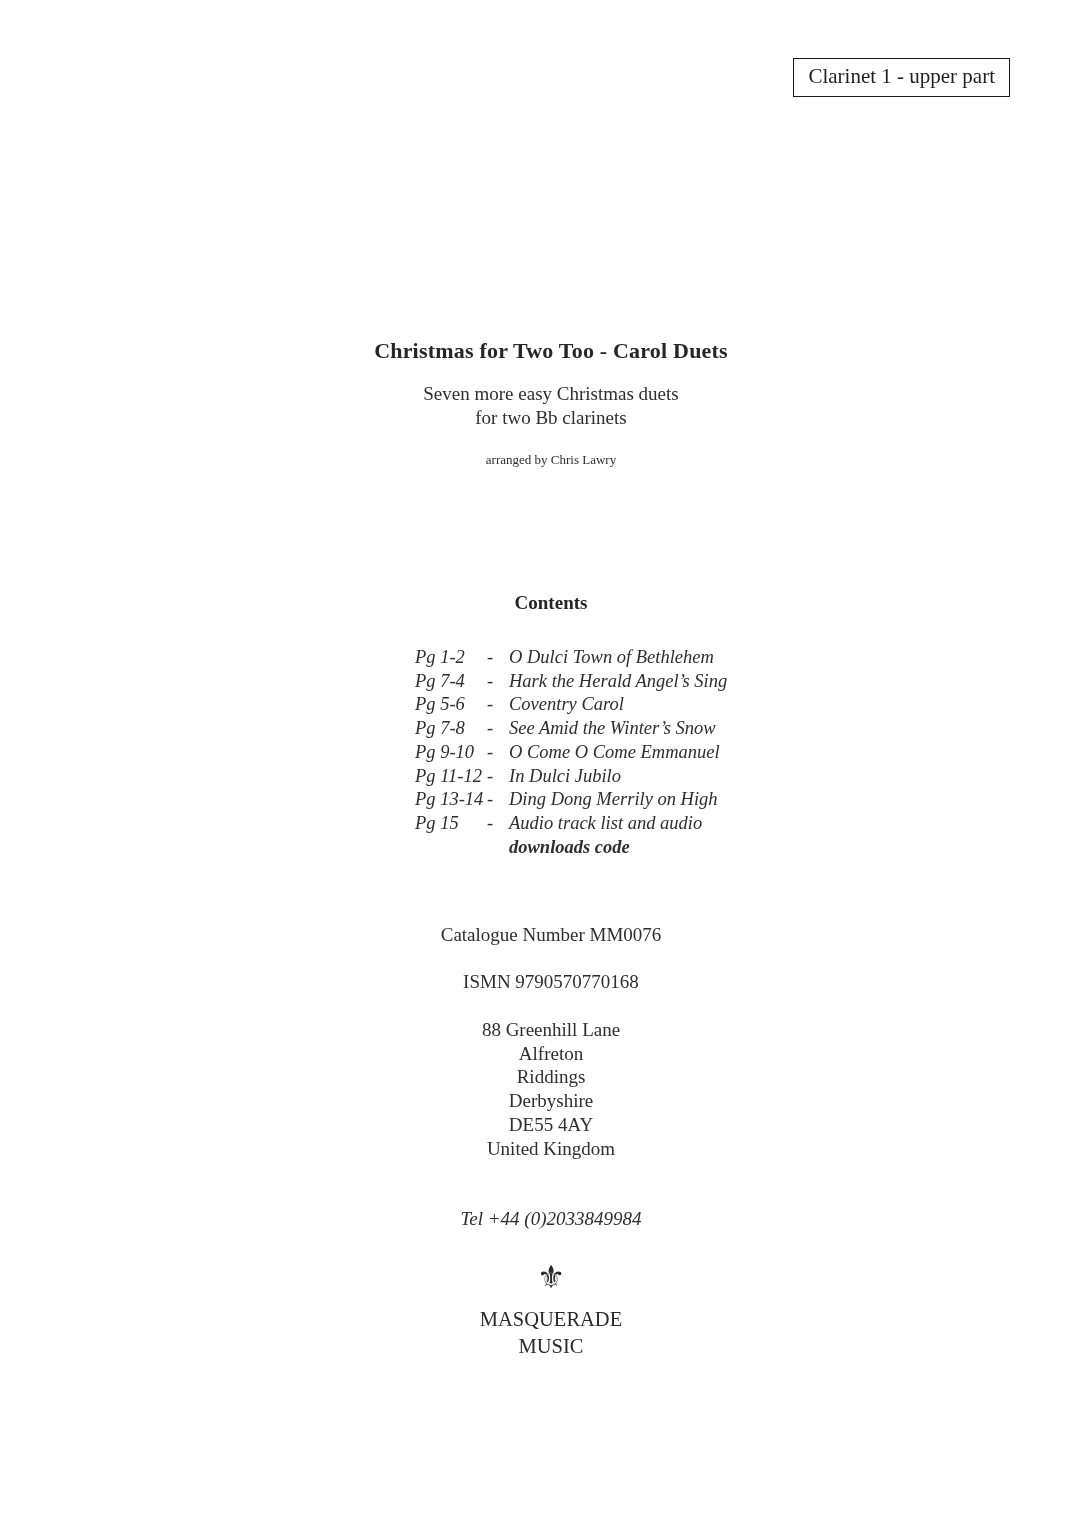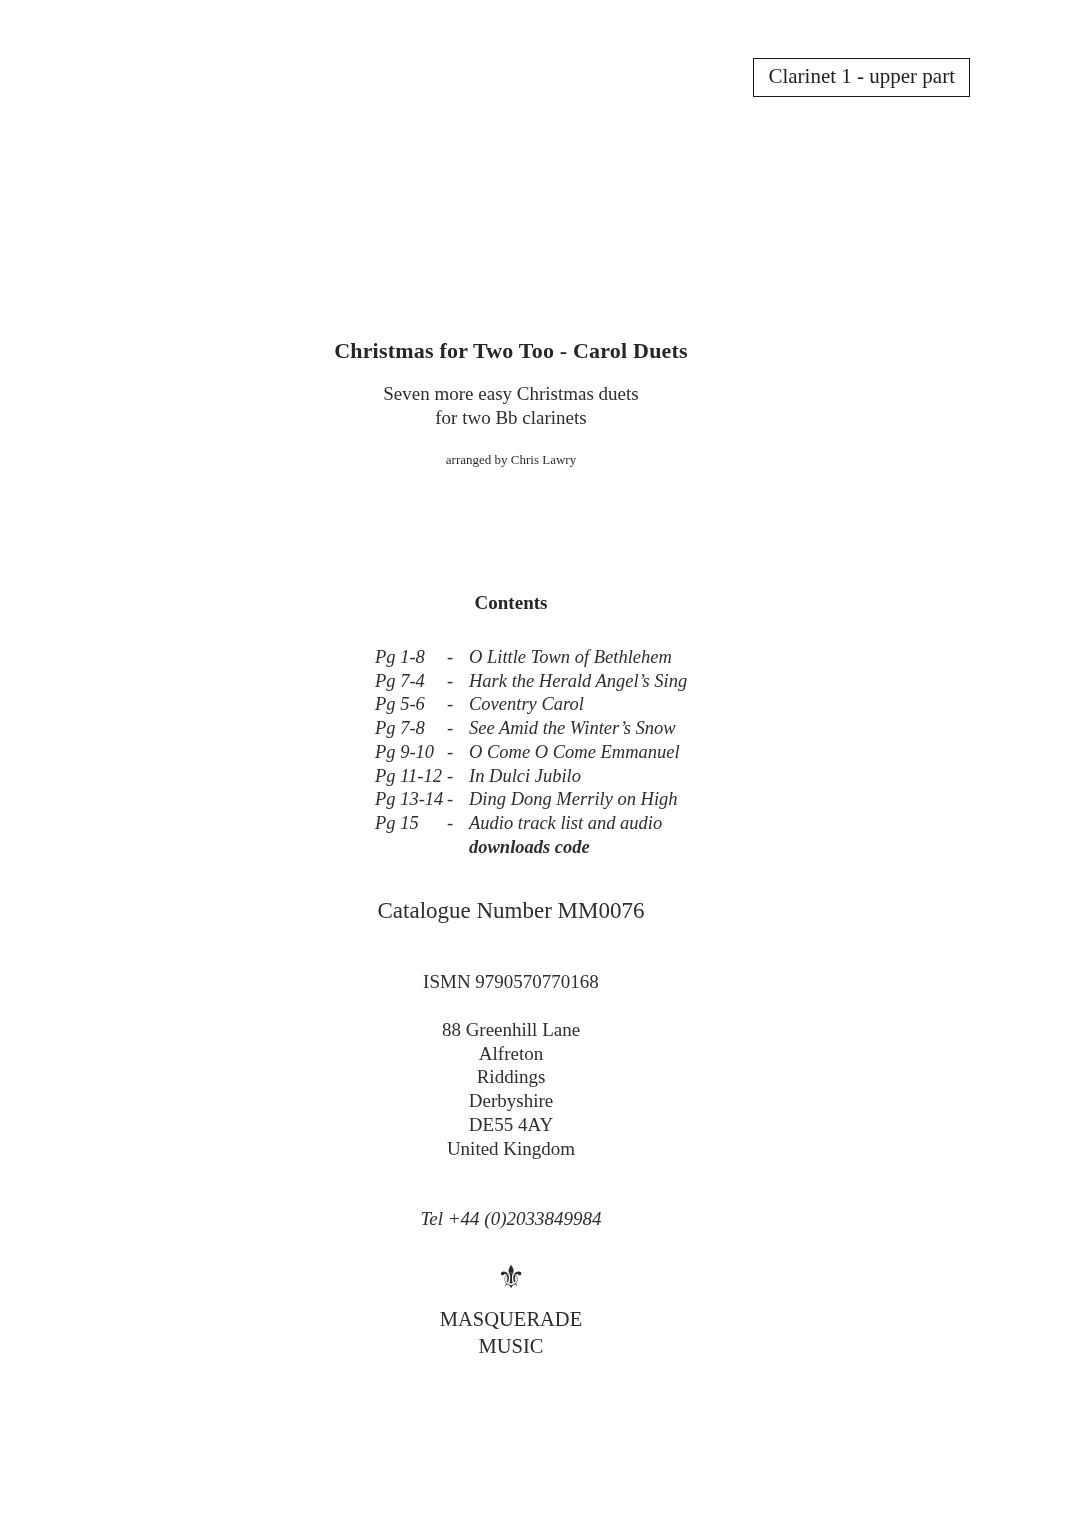--- a/index.html
+++ b/index.html
@@ -4,20 +4,21 @@
 <style>
   html, body { margin: 0; padding: 0; background: #ffffff; }
   .page {
     position: relative;
     width: 1022px;
     height: 1515px;
     background: #ffffff;
     font-family: "Liberation Serif", "DejaVu Serif", serif;
     color: #2e2e2e;
     overflow: hidden;
+    margin-left: 40px;
   }
   .centered {
     position: absolute;
     left: 0;
     width: 100%;
     text-align: center;
   }
   .part-box {
     position: absolute;
     top: 58px;
@@ -62,21 +63,21 @@
     color: #2e2e2e;
   }
   .c-row {
     display: grid;
     grid-template-columns: 72px 22px auto;
   }
   .c-pg { text-align: left; }
   .c-dash { text-align: left; }
   .c-title { text-align: left; white-space: nowrap; }
   .c-cont { grid-column: 3; font-weight: bold; }
-  .catalogue { top: 898px; font-size: 23px; }
+  .catalogue { top: 924px; font-size: 19px; }
   .ismn { top: 971px; font-size: 19px; }
   .address { top: 1018px; font-size: 19px; line-height: 23.7px; }
   .tel { top: 1208px; font-size: 19px; font-style: italic; }
   .logo-glyph {
     top: 1260px;
     font-size: 32px;
     line-height: 34px;
     font-family: "DejaVu Sans", sans-serif;
     color: #2a2a2a;
   }
@@ -102,23 +103,23 @@
     <div>Seven more easy Christmas duets</div>
     <div>for two Bb clarinets</div>
   </div>
 
   <div class="arranger centered">arranged by Chris Lawry</div>
 
   <div class="contents-heading centered">Contents</div>
 
   <div class="contents">
     <div class="c-row">
-      <span class="c-pg">Pg 1-8</span>
+      <span class="c-pg">Pg 1-2</span>
       <span class="c-dash">-</span>
-      <span class="c-title">O Little Town of Bethlehem</span>
+      <span class="c-title">O Dulci Town of Bethlehem</span>
     </div>
     <div class="c-row">
       <span class="c-pg">Pg 7-4</span>
       <span class="c-dash">-</span>
       <span class="c-title">Hark the Herald Angel’s Sing</span>
     </div>
     <div class="c-row">
       <span class="c-pg">Pg 5-6</span>
       <span class="c-dash">-</span>
       <span class="c-title">Coventry Carol</span>

